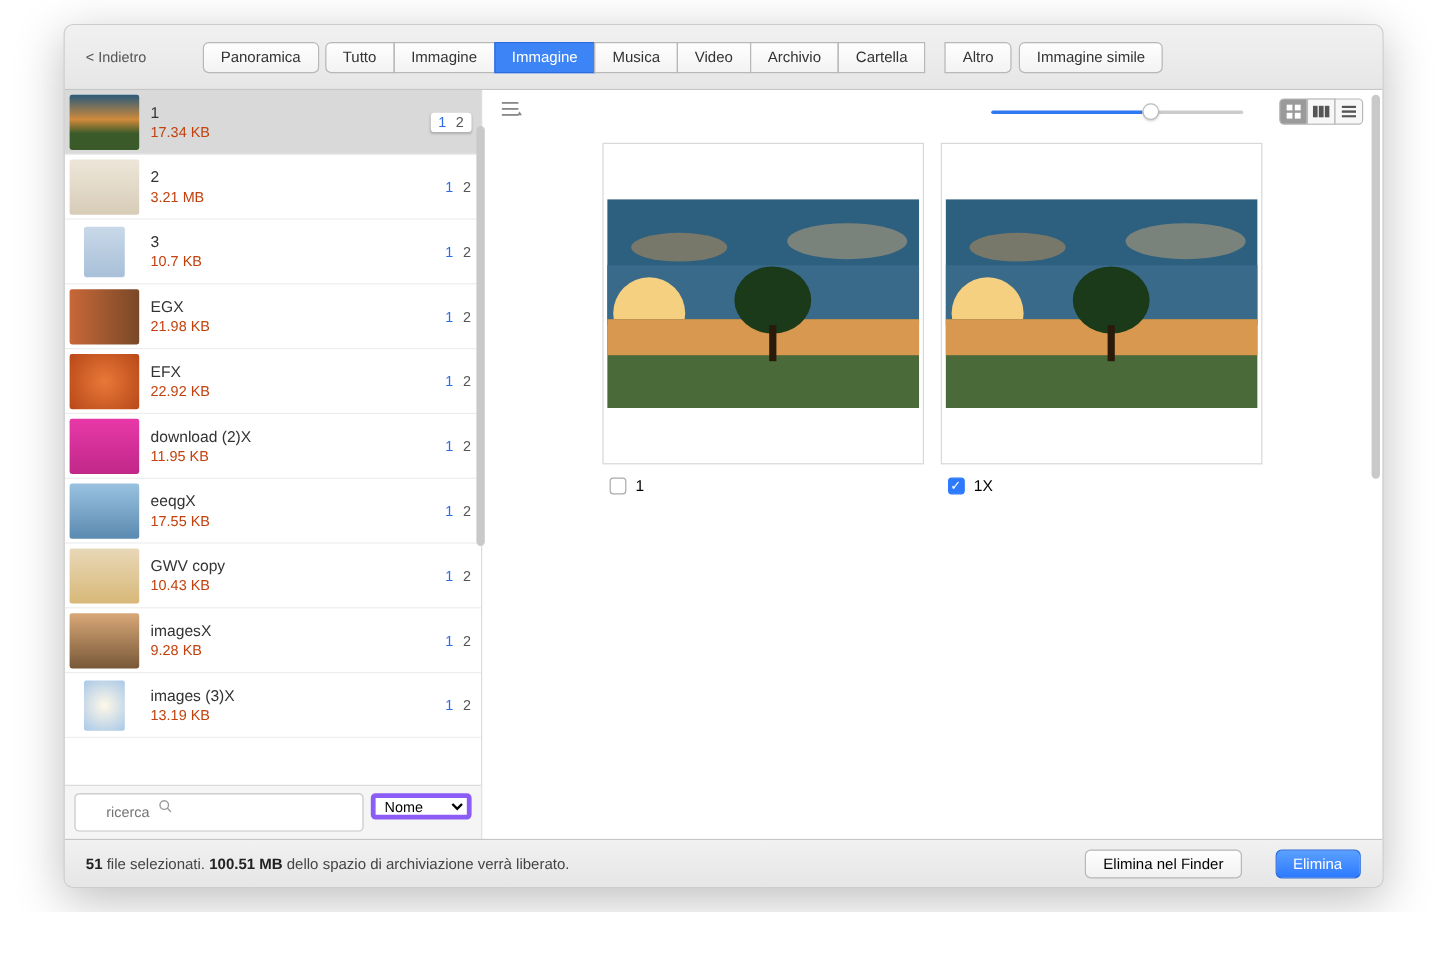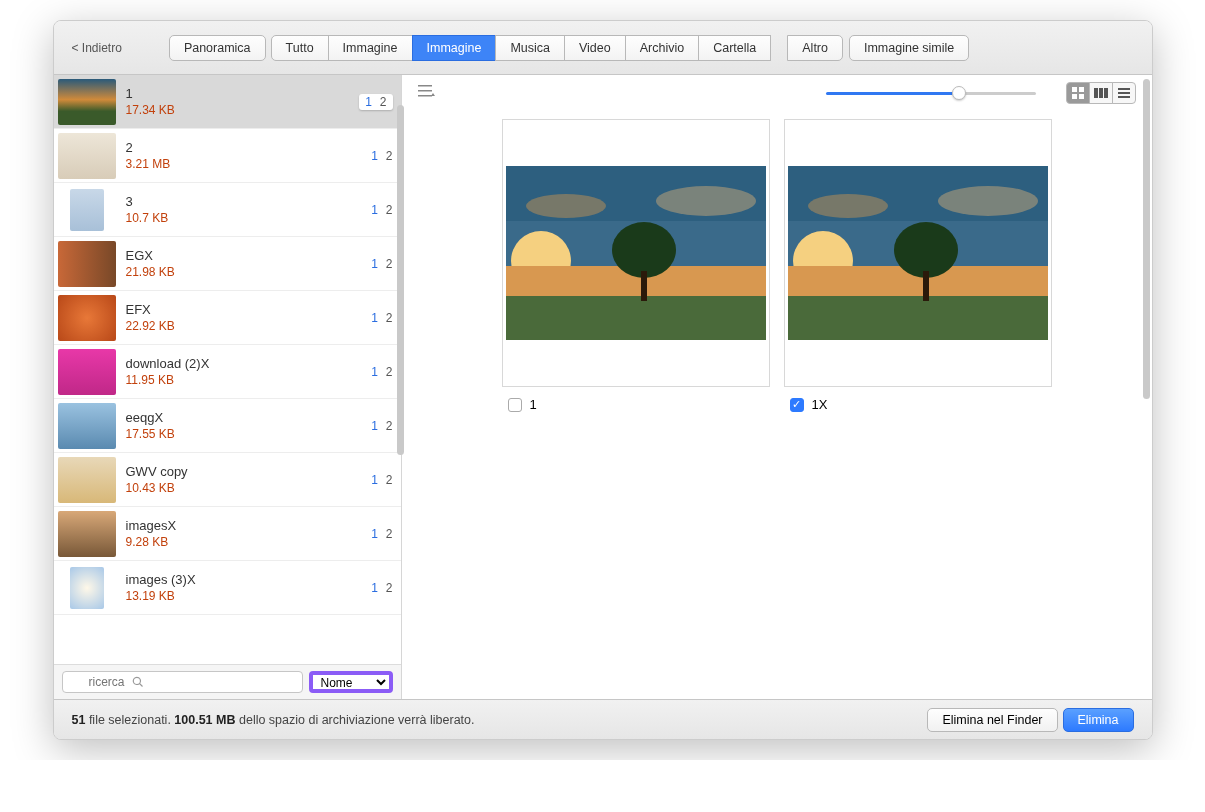--- a/index.html
+++ b/index.html
@@ -148,21 +148,21 @@
   padding: 6px 8px;
   border-top: 1px solid #dcdcdc;
   background: #f5f5f5;
 }
 .search-box {
   flex: 1;
   position: relative;
 }
 .search-box input {
   width: 100%;
-  height: 22px;
+  height: 32px;
   border: 1px solid #c6c6c6;
   border-radius: 4px;
   padding-left: 26px;
   font-size: 12px;
   background: #fff;
 }
 .search-icon-svg {
   position: absolute;
   left: 70px;
   top: 5px;
@@ -299,21 +299,21 @@
   display: flex;
   align-items: center;
   padding: 0 18px;
   font-size: 12.5px;
   color: #444;
 }
 .footer strong { color: #222; }
 .footer-buttons {
   margin-left: auto;
   display: flex;
-  gap: 5px;
+  gap: 28px;
 }
 .btn {
   border: 1px solid #b8b8b8;
   background: linear-gradient(#fefefe, #f1f1f1);
   border-radius: 5px;
   padding: 4px 14px;
   font-size: 12.5px;
   cursor: pointer;
 }
 .btn.primary {

